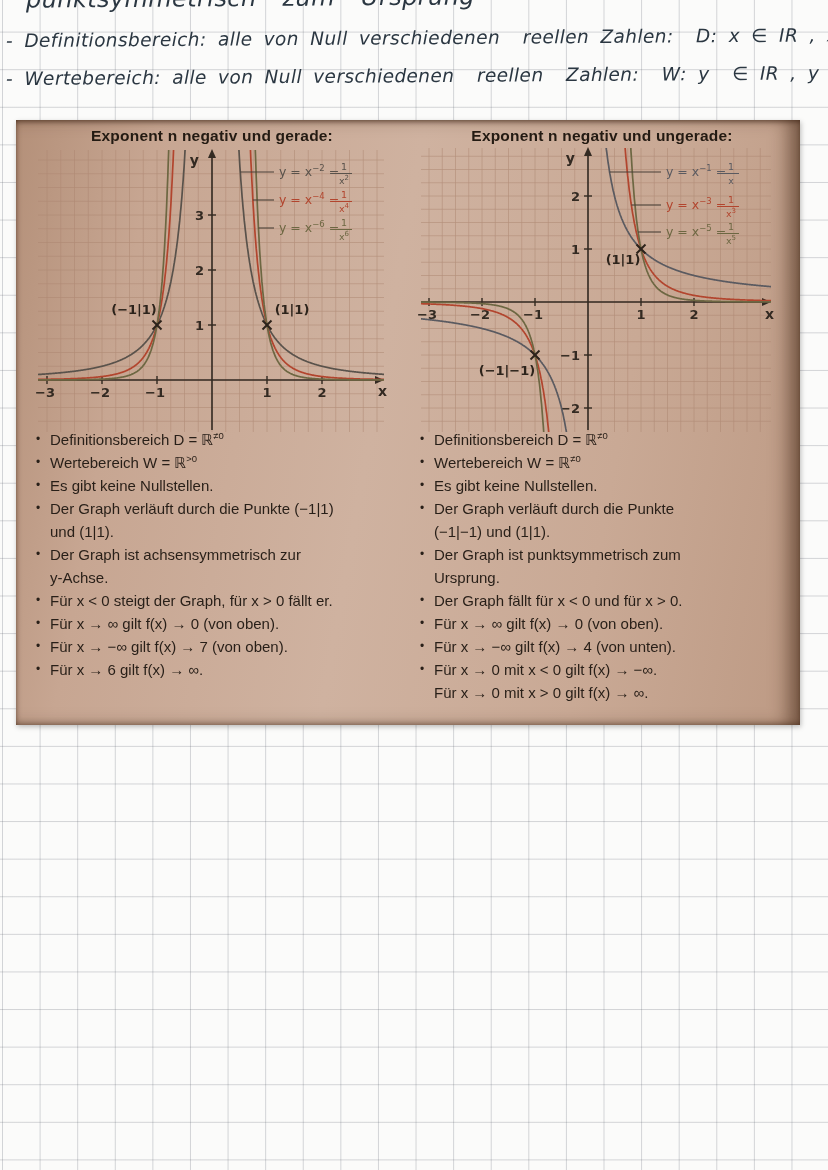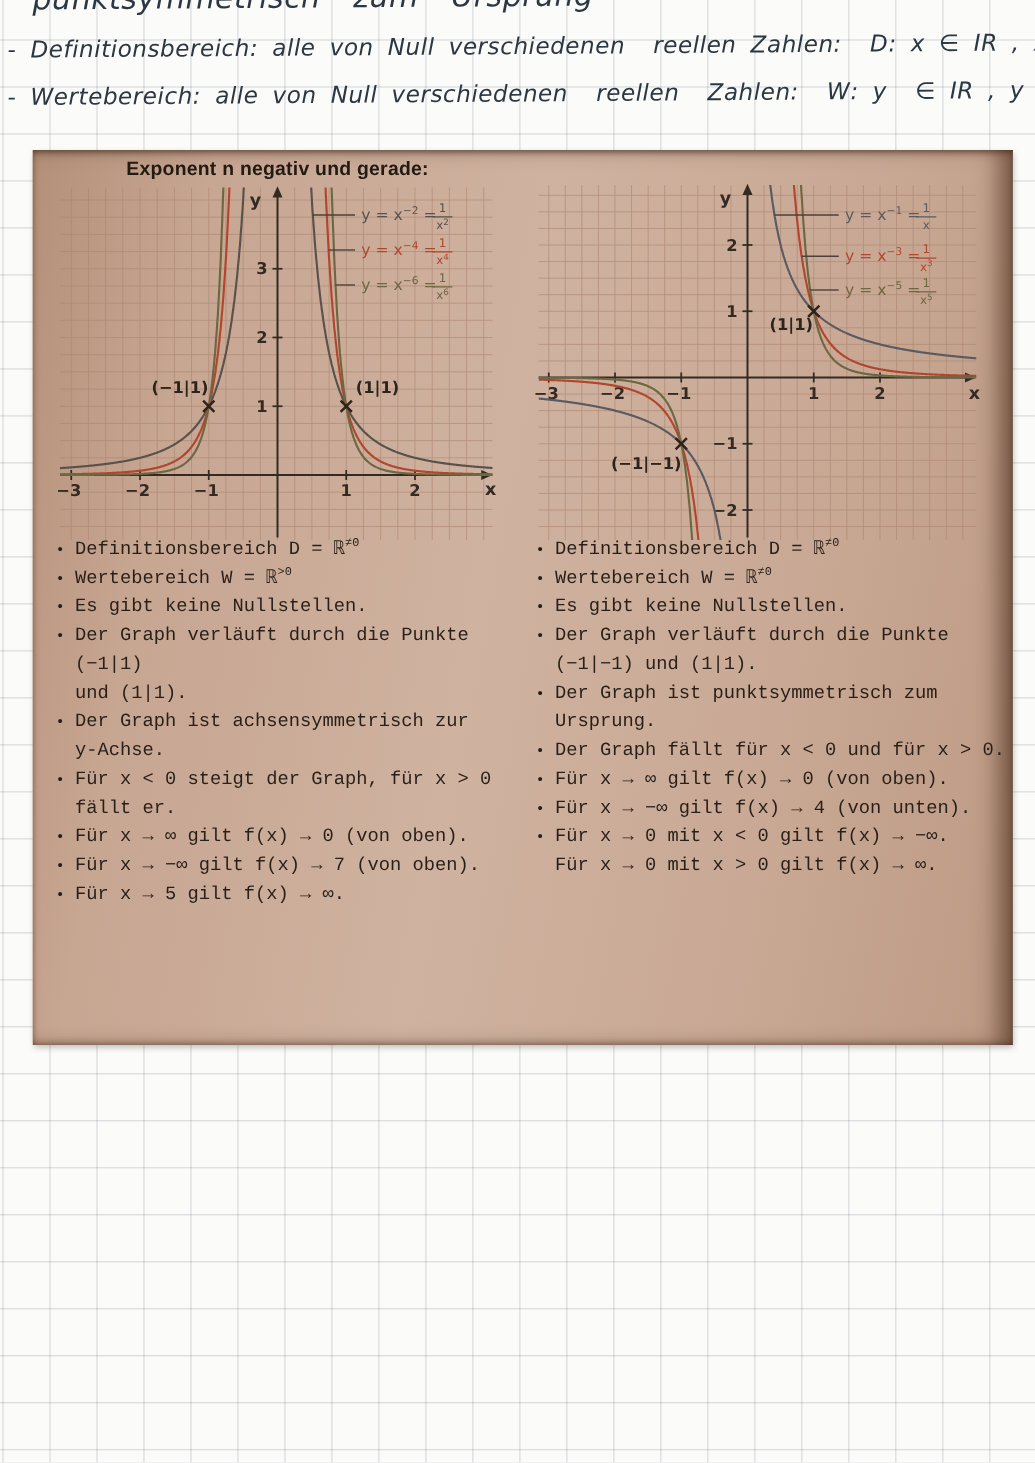--- a/index.html
+++ b/index.html
@@ -19,21 +19,21 @@
   .hw {
     position:absolute; color:#2b3742; font-family:"DejaVu Sans",sans-serif;
     font-style:italic; white-space:pre; letter-spacing:.4px; word-spacing:5px;
     transform:rotate(-.4deg);
   }
   .hw-top  { left:26px; top:-16px; font-size:24px; }
   .hw-def  { left:6px;  top:27px;  font-size:18.5px; }
   .hw-wert { left:6px;  top:65px;  font-size:18.5px; }
   
   .book {
-    position:absolute; left:26px; top:120px; width:784px; height:716px;
+    position:absolute; left:16px; top:120px; width:784px; height:605px;
     background:linear-gradient(100deg,#b49079 0%,#c7a692 16%,#cfb2a0 46%,#c9a995 74%,#bd9a84 100%);
     box-shadow:
       inset 0 4px 5px -2px rgba(55,30,15,.55),
       inset -16px 0 20px -6px rgba(55,28,12,.60),
       inset 3px 0 6px -3px rgba(55,30,15,.35),
       inset 0 -4px 6px -3px rgba(55,30,15,.40),
       1px 2px 5px rgba(0,0,0,.25);
     color:#281f17;
   }
   .col-title {
@@ -44,34 +44,35 @@
   .col-title.right { left:390px; width:392px; }
   svg.graph { position:absolute; overflow:visible; }
   #chart-left  { left:18px;  top:26px; }
   #chart-right { left:403px; top:24px; }
   
   .bullets { position:absolute; top:308px; font-size:15px; line-height:23px; color:#281f18; }
   .bullets.left  { left:17px;  width:383px; }
   .bullets.right { left:401px; width:381px; }
   .li { display:flex; }
   .li .dot { width:17px; flex:0 0 17px; font-size:12px; padding-left:3px; }
-  .li .txt { flex:1; white-space:pre-line;font-family:Liberation Mono, monospace; }
+  .li .txt { flex:1; white-space:pre-line; }
   .li .txt sup { font-size:9.5px; vertical-align:super; line-height:0; }
 </style>
 </head>
 <body>
 
 <div class="page">
 
   <div class="hw hw-top">punktsymmetrisch  zum  Ursprung</div>
   <div class="hw hw-def">- Definitionsbereich: alle von Null verschiedenen  reellen Zahlen:  D: x ∈ IR , x ≠ 0</div>
   <div class="hw hw-wert">- Wertebereich: alle von Null verschiedenen  reellen  Zahlen:  W: y  ∈ IR , y ≠ 0</div>
 
   <div class="book">
     <div class="col-title left">Exponent n negativ und gerade:</div>
+    <div class="col-title right">Exponent n negativ und ungerade:</div>
 
     <svg id="chart-left" class="graph" width="362" height="292">
         <defs>
           <clipPath id="clip0">
             <rect x="4" y="4" width="346" height="282"></rect>
           </clipPath>
         </defs>
         <g stroke="#ab8570" stroke-width="0.65" opacity="0.75">
           <line x1="13" y1="4" x2="13" y2="286"></line>
           <line x1="26.75" y1="4" x2="26.75" y2="286"></line>
@@ -331,21 +332,21 @@
         <div class="li">
           <span class="dot">•</span>
           <span class="txt">Für x → ∞ gilt f(x) → 0 (von oben).</span>
         </div>
         <div class="li">
           <span class="dot">•</span>
           <span class="txt">Für x → −∞ gilt f(x) → 7 (von oben).</span>
         </div>
         <div class="li">
           <span class="dot">•</span>
-          <span class="txt">Für x → 5 gilt f(x) → ∞.</span>
+          <span class="txt">Für x → 6 gilt f(x) → ∞.</span>
         </div>
       </div>
     <div class="bullets right" id="bullets-right">
         <div class="li">
           <span class="dot">•</span>
           <span class="txt">Definitionsbereich D = ℝ<sup>≠0</sup></span>
         </div>
         <div class="li">
           <span class="dot">•</span>
           <span class="txt">Wertebereich W = ℝ<sup>≠0</sup></span>

